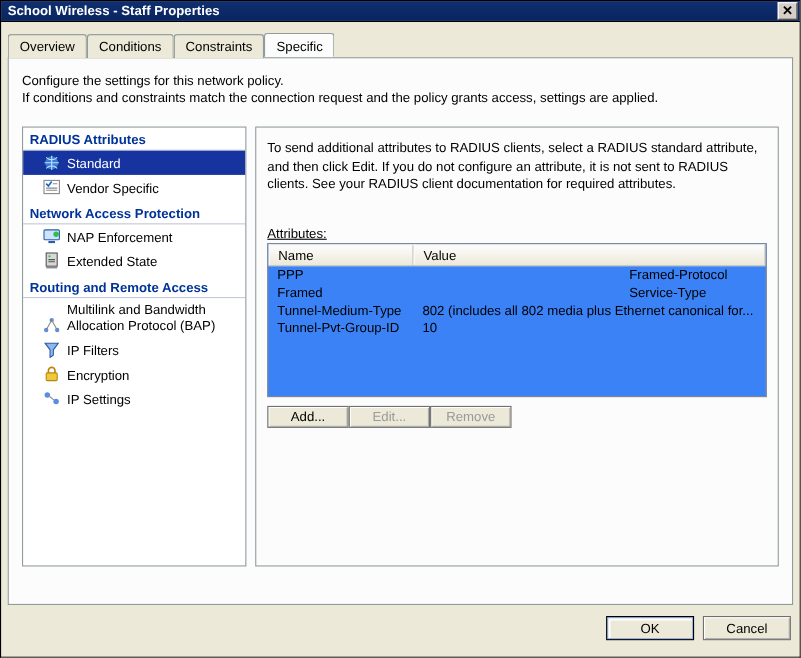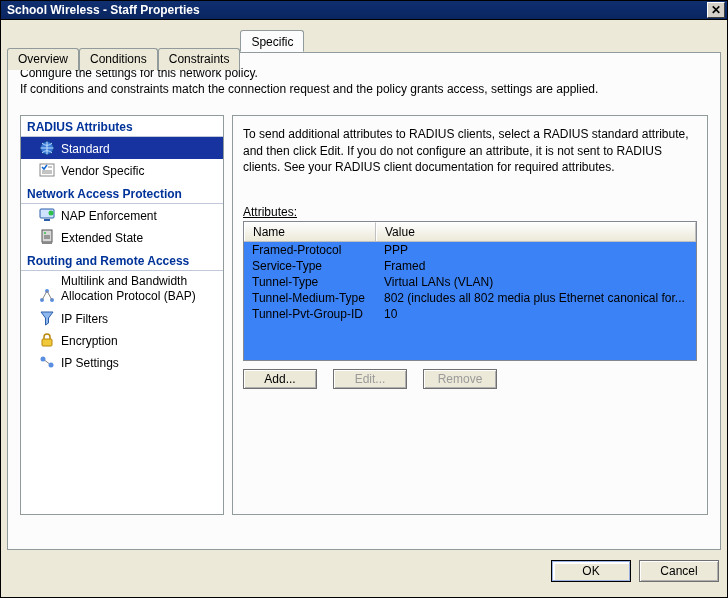--- a/index.html
+++ b/index.html
@@ -57,21 +57,21 @@
   }
   .tab {
     padding:3px 10px;
     background:#ece9d8;
     border:1px solid #919b9c;
     border-bottom:none;
     border-top-left-radius:3px;
     border-top-right-radius:3px;
     margin-right:0;
     position:relative;
-    top:18px;
+    top:1px;
     color:#000;
     cursor:default;
     z-index:1;
   }
   .tab.active {
     background:#fcfcfc;
     border-bottom:1px solid #fcfcfc;
     top:0;
     padding-top:4px;
     z-index:3;
@@ -157,21 +157,21 @@
     border-left:1px solid #fff;
     background:linear-gradient(#fdfdfd,#ece9d8);
   }
   .gh.col1 { width:132px; }
   .gh.col2 { flex:1; }
   .grid-row { display:flex; }
   .gc { padding:1px 8px; white-space:nowrap; overflow:hidden; text-overflow:ellipsis; }
   .gc.col1 { width:132px; }
   .gc.col2 { flex:1; }
 
-  .btnrow { margin-top:8px; display:flex; gap:16px; }
+  .btnrow { margin-top:8px; display:flex; gap:0; }
   .btn {
     min-width:74px;
     padding:2px 12px;
     background:#ece9d8;
     border:1px solid #707070;
     box-shadow: inset 1px 1px 0 #fff, inset -1px -1px 0 #b0b0b0;
     color:#000;
     text-align:center;
     cursor:default;
   }
@@ -319,30 +319,26 @@
 
         <div class="attr-label">Attributes:</div>
 
         <div class="grid">
           <div class="grid-header">
             <div class="gh col1">Name</div>
             <div class="gh col2">Value</div>
           </div>
           <div id="grid-body">
               <div class="grid-row">
+                <div class="gc col2">PPP</div>
                 <div class="gc col1">Framed-Protocol</div>
-                <div class="gc col2">PPP</div>
               </div>
               <div class="grid-row">
+                <div class="gc col2">Framed</div>
                 <div class="gc col1">Service-Type</div>
-                <div class="gc col2">Framed</div>
-              </div>
-              <div class="grid-row">
-                <div class="gc col1">Tunnel-Type</div>
-                <div class="gc col2">Virtual LANs (VLAN)</div>
               </div>
               <div class="grid-row">
                 <div class="gc col1">Tunnel-Medium-Type</div>
                 <div class="gc col2">802 (includes all 802 media plus Ethernet canonical for...</div>
               </div>
               <div class="grid-row">
                 <div class="gc col1">Tunnel-Pvt-Group-ID</div>
                 <div class="gc col2">10</div>
               </div>
             </div>

